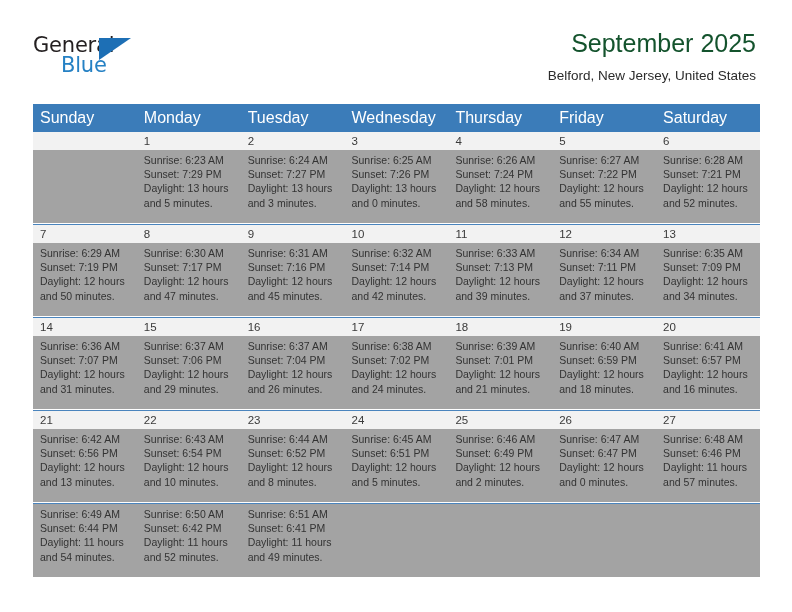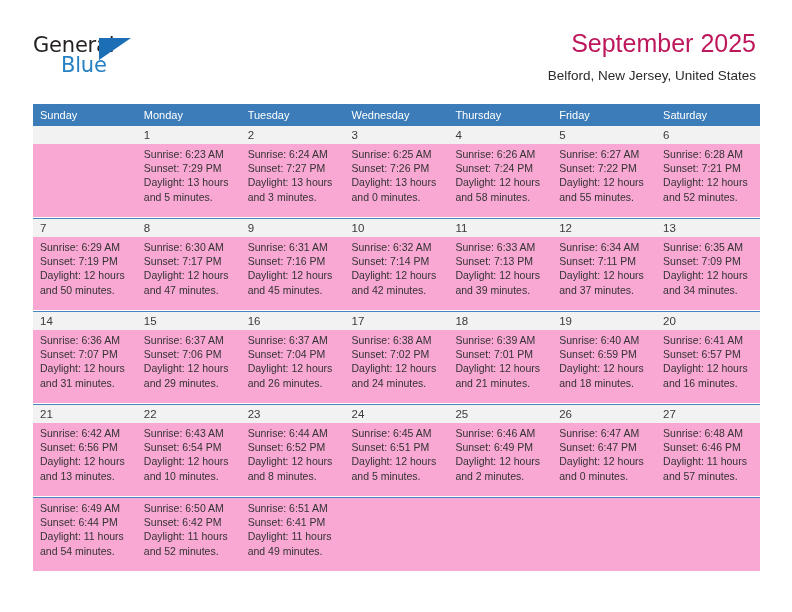--- a/index.html
+++ b/index.html
@@ -70,21 +70,21 @@
 
   .title-block {
     position: absolute;
     right: 36px;
     top: 28px;
     text-align: right;
   }
   .cal-title {
     font-size: 25px;
     font-weight: 400;
-    color: #be185d;
+    color: #14532d;
     line-height: 30px;
     white-space: nowrap;
   }
   .cal-subtitle {
     margin-top: 10px;
     font-size: 13.5px;
     font-weight: 400;
     color: #2b2b2b;
     line-height: 16px;
     white-space: nowrap;
@@ -97,40 +97,40 @@
     left: 33px;
     top: 104px;
     width: 727px;
     border-collapse: collapse;
     table-layout: fixed;
   }
 
   .calendar th {
     background: #3b7cb9;
     color: #ffffff;
-    font-size: 11px;
+    font-size: 16px;
     font-weight: 400;
     text-align: left;
     padding: 5px 0 5px 7px;
     height: 10px;
     border: none;
   }
 
   .daynum-row td {
     background: #f2f2f2;
     font-size: 11.5px;
     color: #3a3a3a;
     padding: 3px 0 3px 7px;
     height: 12px;
     vertical-align: top;
     border: none;
   }
 
   .info-row td {
-    background: #f9a8d4;
+    background: #a3a3a3;
     font-size: 10.5px;
     color: #333333;
     line-height: 14.2px;
     padding: 3px 6px 8px 7px;
     vertical-align: top;
     height: 62px;
     border: none;
   }
 
   .week-sep td {

